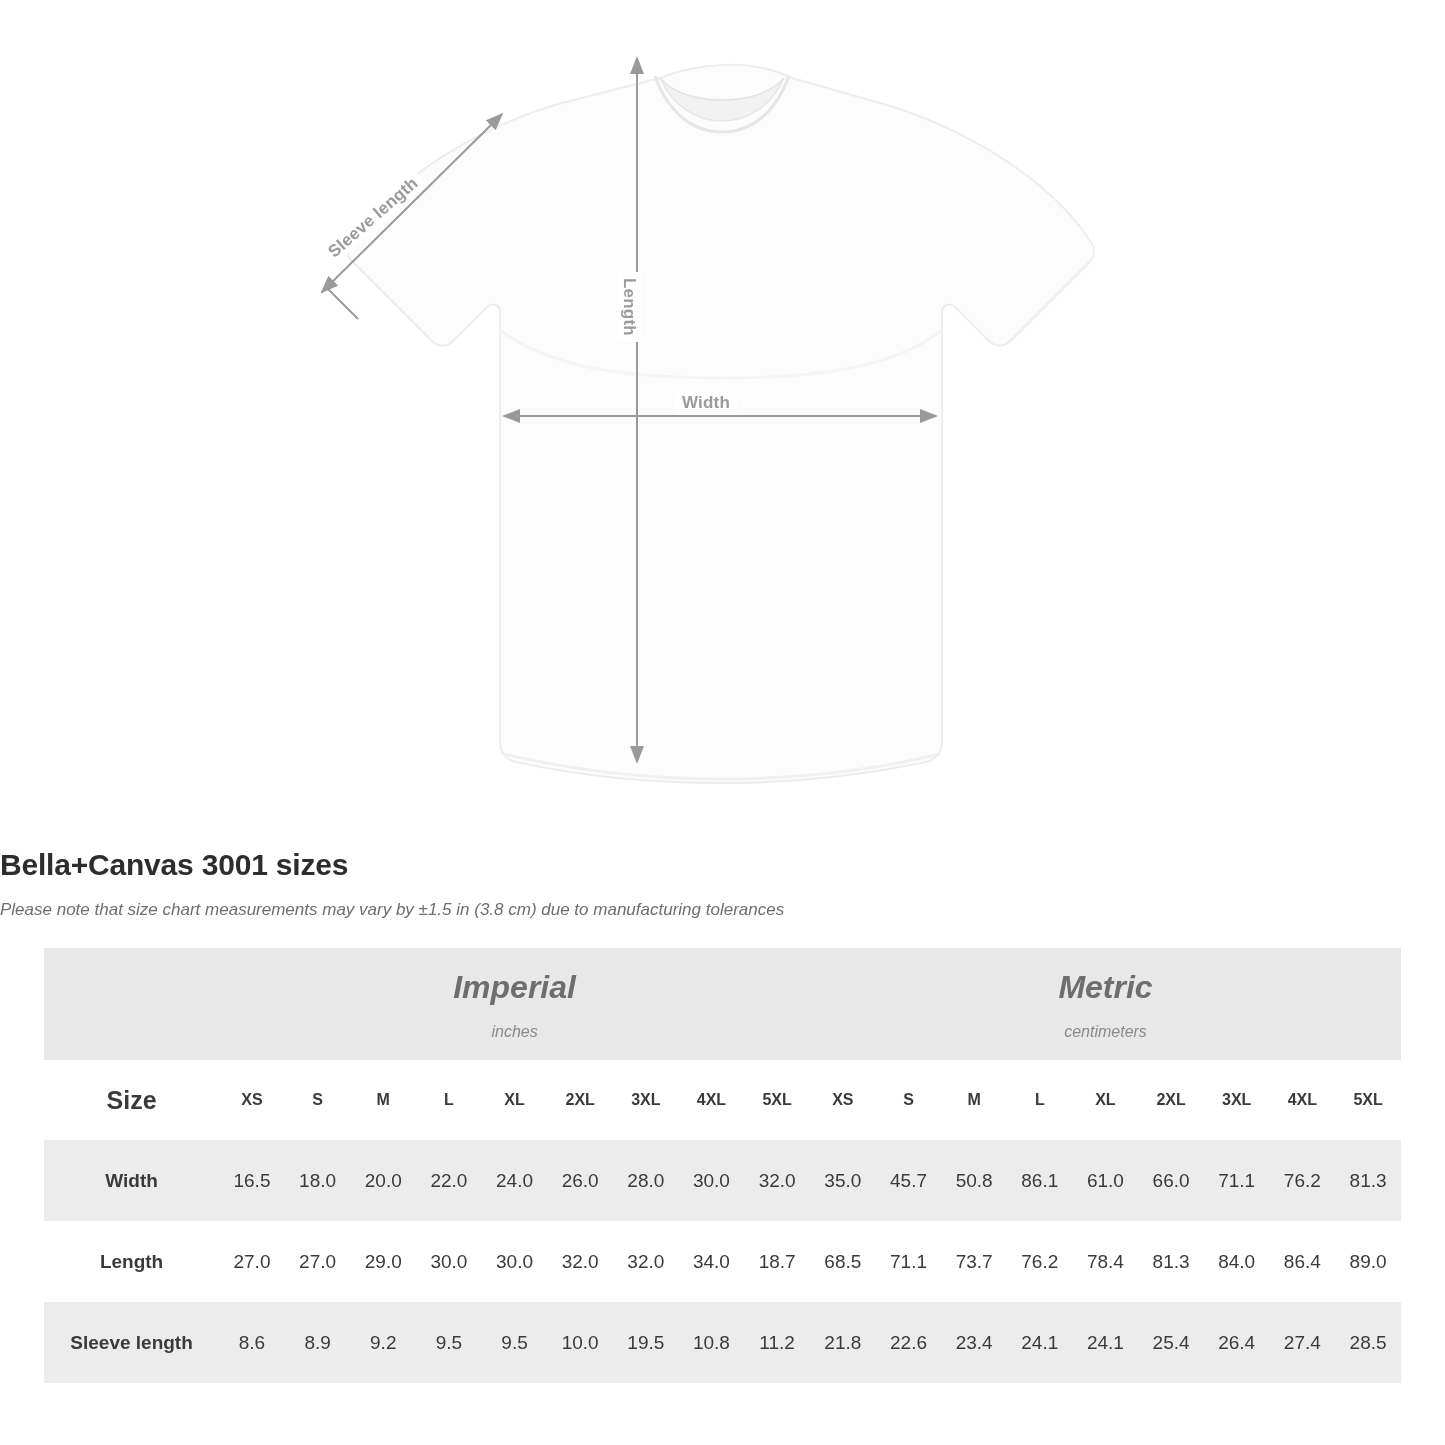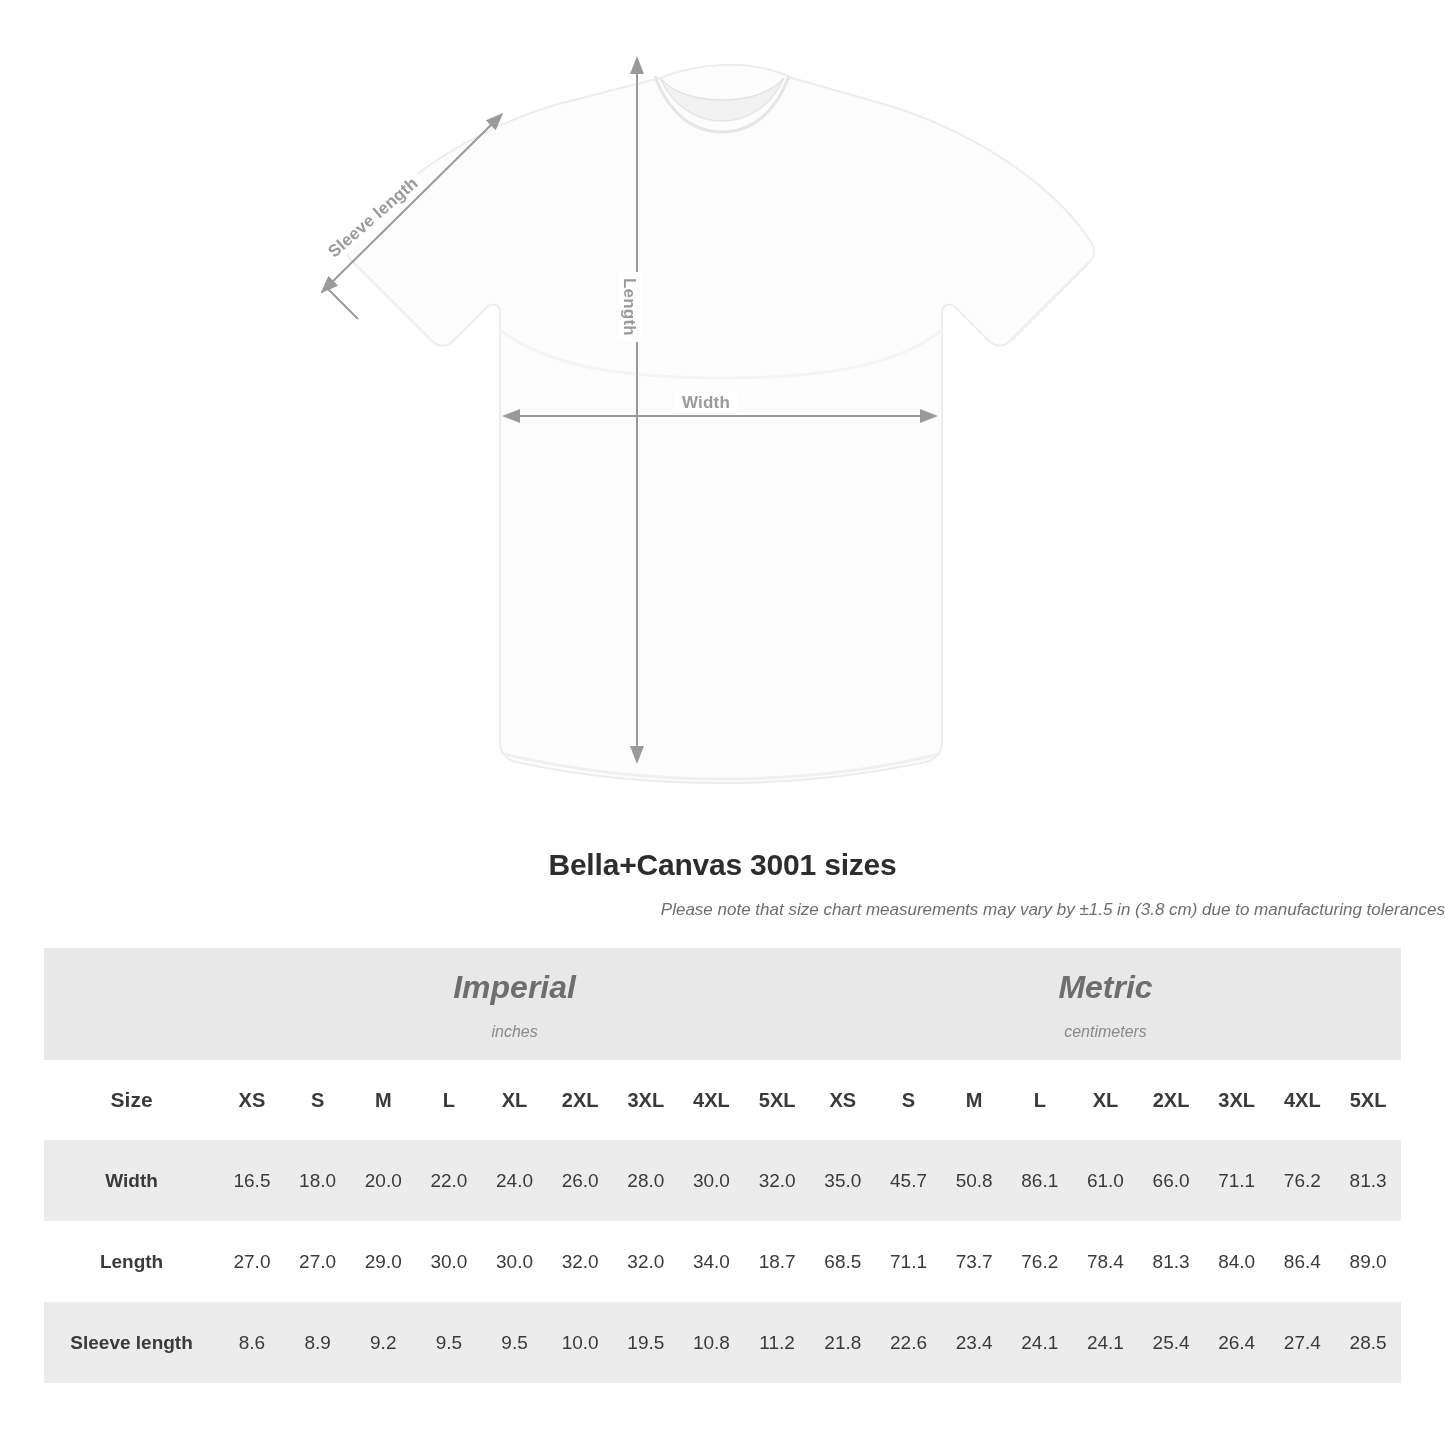--- a/index.html
+++ b/index.html
@@ -61,33 +61,32 @@
     left: 333px;
     top: 246px;
     transform: rotate(-41deg);
     transform-origin: left bottom;
     background: #fff;
     padding: 0 6px;
   }
 
   
   .chart-title {
-    text-align: center;
     font-size: 30px;
     font-weight: bold;
     color: #2d2d2d;
     margin: 18px 0 0 0;
     letter-spacing: -0.2px;
   }
   .chart-note {
-    text-align: right;
+    text-align: left;
     font-size: 17px;
     font-style: italic;
     color: #6e6e6e;
-    margin: 18px 0 0 12px;
+    margin: 18px 0 0 0;
   }
 
   
   .table-wrap {
     position: absolute;
     left: 44px;
     top: 948px;
     width: 1357px;
   }
   table.size-table {
@@ -114,26 +113,26 @@
   }
   .unit-sub {
     font-size: 16px;
     font-style: italic;
     color: #8a8a8a;
     margin-top: 16px;
   }
   .head-row td {
     height: 78px;
     background: #ffffff;
-    font-size: 20px;
+    font-size: 16px;
     font-weight: bold;
     color: #3a3a3a;
   }
   .head-row td.rowlabel {
-    font-size: 21px;
+    font-size: 25px;
   }
   tr.band td {
     height: 79px;
     font-size: 19px;
     color: #3a3a3a;
   }
   tr.band-grey td {
     background: #ececec;
   }
   tr.band-white td {

